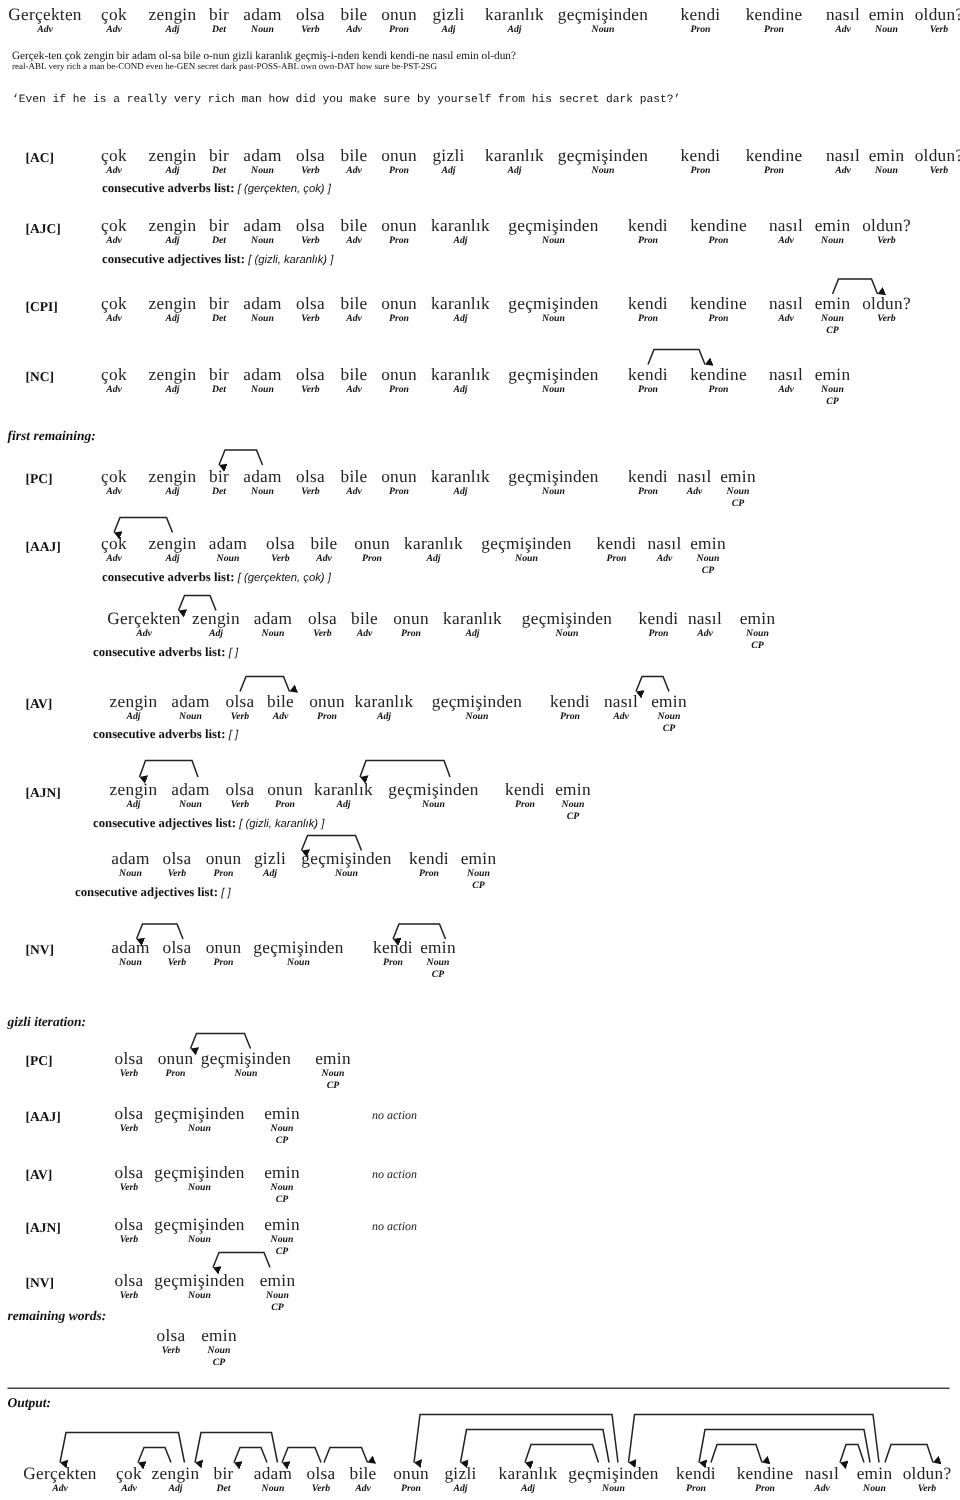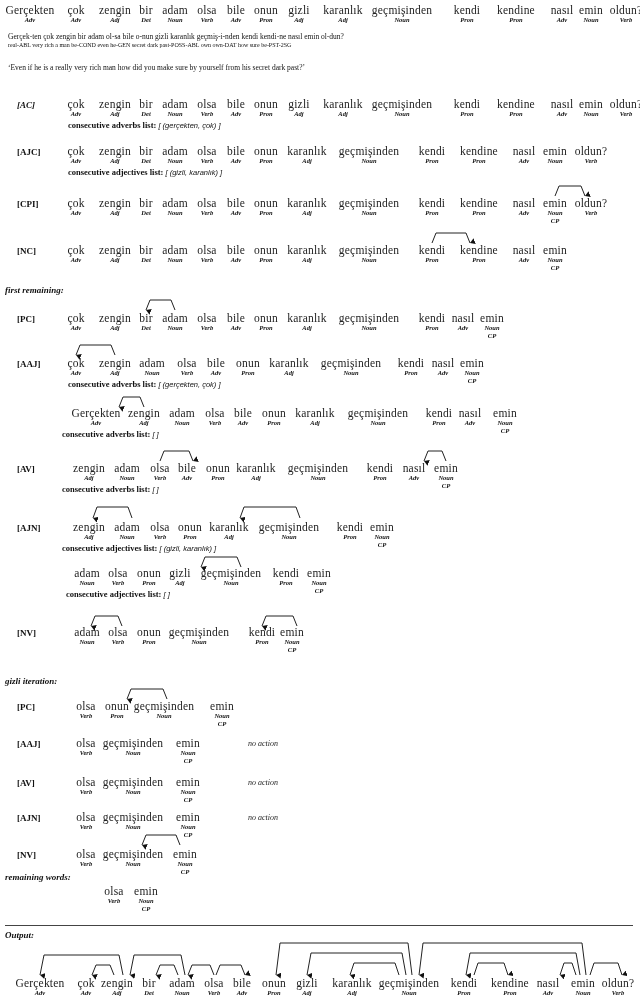--- a/index.html
+++ b/index.html
@@ -9,21 +9,21 @@
   .word .w { display:block; line-height:12px; letter-spacing:0.2px; }
   .word .t { display:block; font-family:"Liberation Serif", serif; font-style:italic; font-weight:bold; font-size:6.5px; line-height:8px; color:#111; }
   .word .cp { display:block; font-family:"Liberation Serif", serif; font-style:italic; font-weight:bold; font-size:6.5px; line-height:8px; color:#111; }
   .rule-label { position:absolute; font-family:"Liberation Serif", serif; font-weight:bold; font-size:9px; color:#111; }
   .section { position:absolute; font-family:"Liberation Serif", serif; font-weight:bold; font-style:italic; font-size:9px; color:#111; }
   .list-line { position:absolute; font-family:"Liberation Serif", serif; font-size:8.5px; font-weight:bold; color:#111; white-space:nowrap; }
   .list-line .val { font-weight:normal; font-style:italic; font-family:"Liberation Sans", sans-serif; font-size:7.5px; }
   .note { position:absolute; font-family:"Liberation Serif", serif; font-style:italic; font-size:8px; color:#222; }
   .gloss { position:absolute; font-family:"Liberation Serif", serif; font-size:7.5px; white-space:nowrap; color:#111; }
   .gloss2 { position:absolute; font-family:"Liberation Serif", serif; font-size:6px; white-space:nowrap; color:#111; }
-  .translation { position:absolute; font-family:Liberation Serif, serif; font-size:7.5px; white-space:nowrap; color:#111; }
+  .translation { position:absolute; font-family:Liberation Mono, monospace; font-size:7.5px; white-space:nowrap; color:#111; }
   .hr { position:absolute; left:5px; width:628px; height:1px; background:#444; }
   svg.arcs { position:absolute; left:0; top:0; width:640px; height:1000px; pointer-events:none; }
 </style>
 </head>
 <body>
 
 <div id="root"></div>
 
 <div id="header-sentence">
     <div class="word" style="left: 30px; top: 4px;">
@@ -96,21 +96,21 @@
 <div class="translation" style="left:8px;top:63px;">‘Even if he is a really very rich man how did you make sure by yourself from his secret dark past?’</div>
 
 <div class="section" style="left:5px;top:285px;">first remaining:</div>
 <div class="section" style="left:5px;top:676px;">gizli iteration:</div>
 <div class="section" style="left:5px;top:872px;">remaining words:</div>
 <div class="hr" style="top:925px;"></div>
 <div class="section" style="left:5px;top:930px;">Output:</div>
 
 <div id="blocks">
     <div>
-      <div class="rule-label" style="left: 17px; top: 100px; font-style: italic;">[AC]</div>
+      <div class="rule-label" style="left: 17px; top: 100px;">[AC]</div>
       <div class="word" style="left: 76px; top: 98px;">
         <span class="w">çok</span>
         <span class="t">Adv</span>
       </div>
       <div class="word" style="left: 115px; top: 98px;">
         <span class="w">zengin</span>
         <span class="t">Adj</span>
       </div>
       <div class="word" style="left: 146px; top: 98px;">
         <span class="w">bir</span>
@@ -596,21 +596,21 @@
       </div>
       <div class="word" style="left: 286px; top: 567px;">
         <span class="w">kendi</span>
         <span class="t">Pron</span>
       </div>
       <div class="word" style="left: 319px; top: 567px;">
         <span class="w">emin</span>
         <span class="t">Noun</span>
         <span class="cp">CP</span>
       </div>
-      <div class="list-line" style="left: 66px; top: 589px;"><span>consecutive adjectives list: </span> <span class="val">[  ]</span></div>
+      <div class="list-line" style="left: 50px; top: 589px;"><span>consecutive adjectives list: </span> <span class="val">[  ]</span></div>
     </div>
     <div>
       <div class="rule-label" style="left: 17px; top: 628px;">[NV]</div>
       <div class="word" style="left: 87px; top: 626px;">
         <span class="w">adam</span>
         <span class="t">Noun</span>
       </div>
       <div class="word" style="left: 118px; top: 626px;">
         <span class="w">olsa</span>
         <span class="t">Verb</span>

